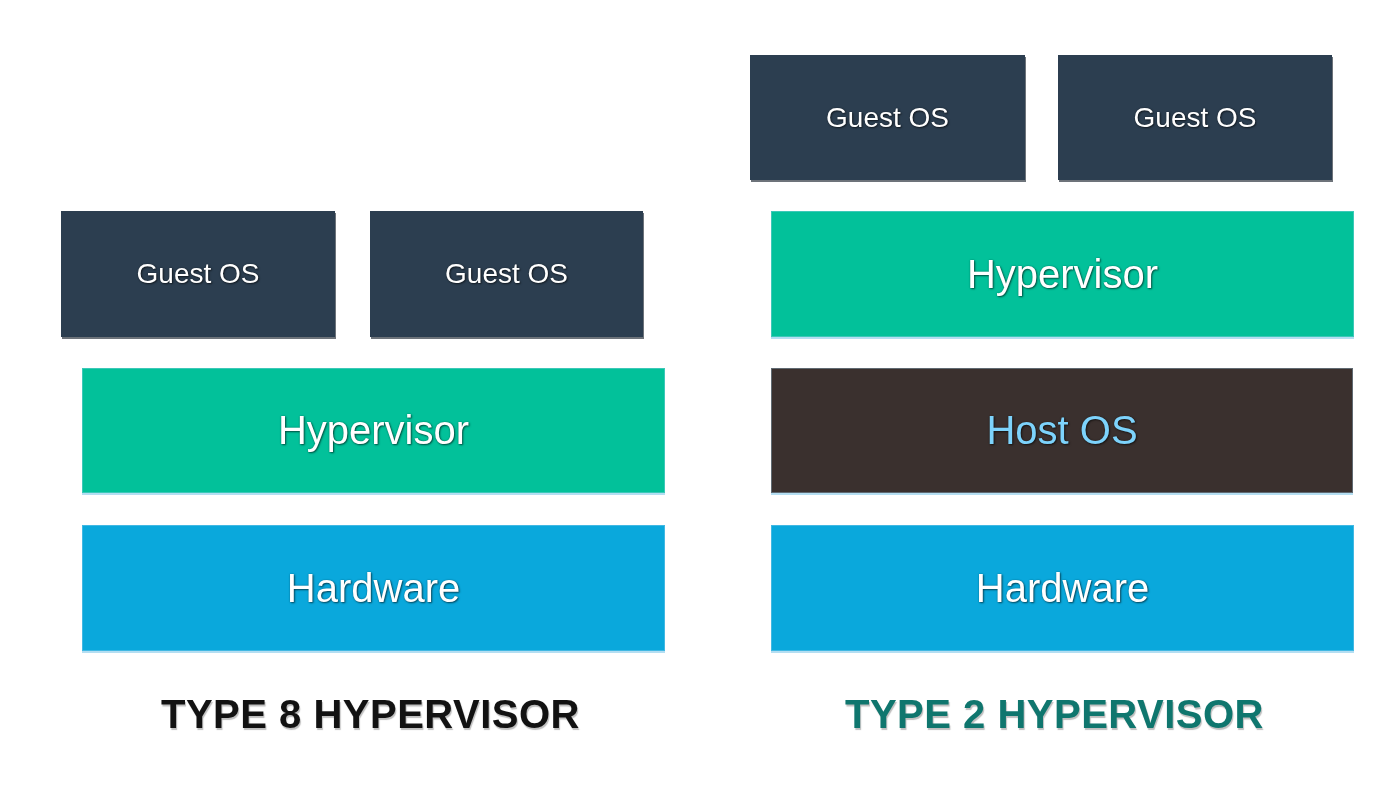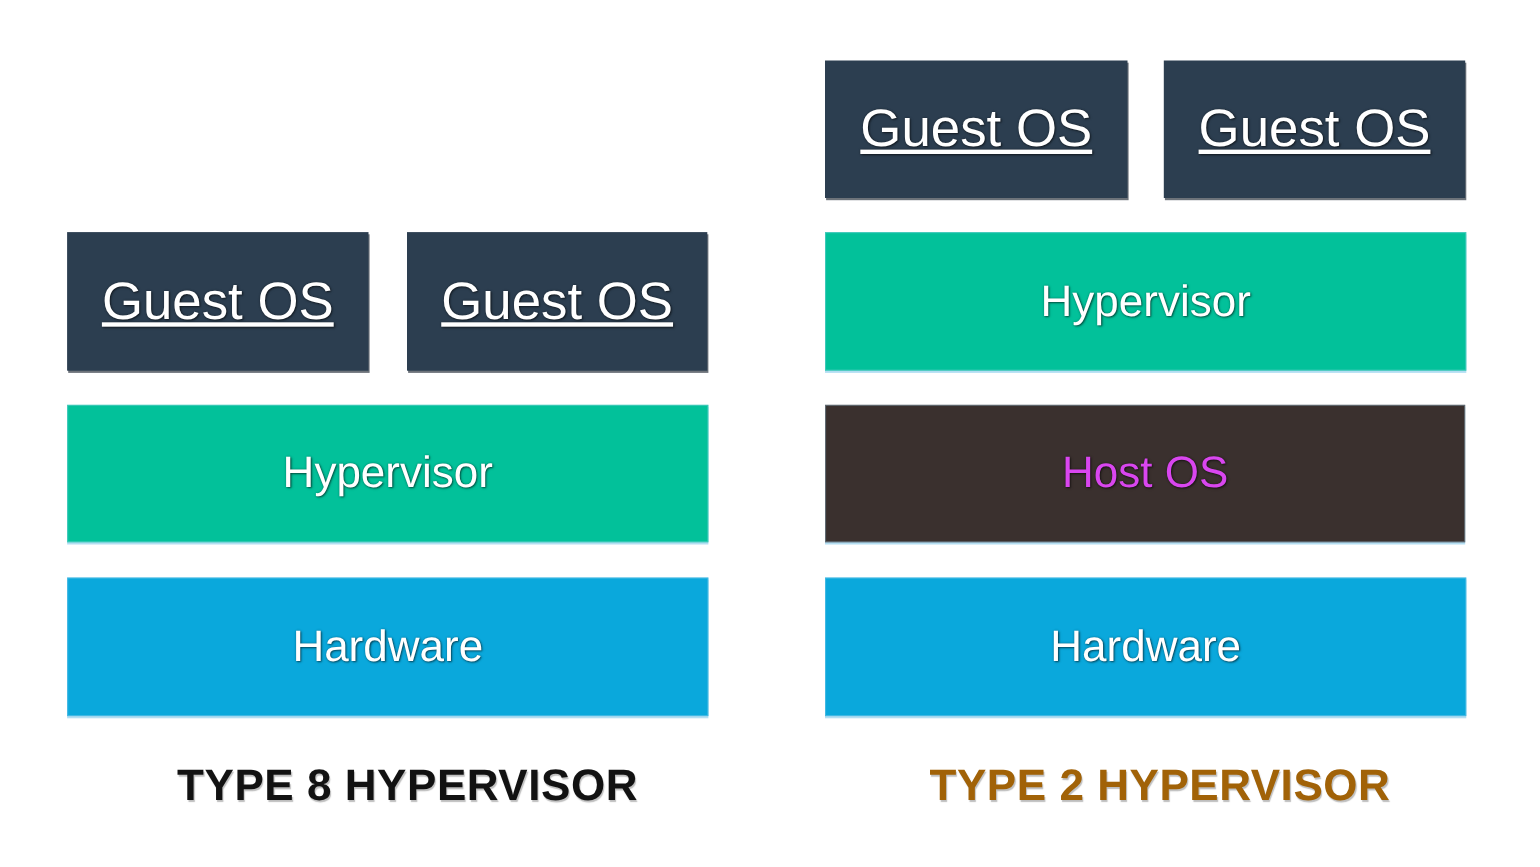--- a/index.html
+++ b/index.html
@@ -25,30 +25,30 @@
   }
 
   .shape-label {
     color: inherit;
     text-shadow: 1px 1px 2px rgba(0,0,0,0.55), 0 0 2px rgba(0,0,0,0.3);
     white-space: nowrap;
   }
 
   
   .guest {
-    font-size: 48px;
+    font-size: 28px;
     box-shadow: 1px 2px 0 rgba(12, 22, 34, 0.6);
-    text-decoration: underline;
   }
 
   
   .bar {
     font-size: 40px;
     box-shadow: 0 2px 0 rgba(140, 205, 235, 0.65);
     border: 1px solid rgba(170, 215, 240, 0.35);
+    margin-left: 21px;
   }
 
   .caption {
     position: absolute;
     text-align: center;
     font-size: 40px;
     font-weight: bold;
     letter-spacing: 0.5px;
     white-space: nowrap;
     text-shadow: 1px 2px 1px rgba(110,110,110,0.45);
@@ -102,24 +102,24 @@
     </div>
 
     <div class="shape guest t2-g2" style="background: rgb(44, 62, 80); color: rgb(255, 255, 255);">
       <span class="shape-label">Guest OS</span>
     </div>
 
     <div class="shape bar t2-hyp" style="background: rgb(2, 193, 154); color: rgb(255, 255, 255);">
       <span class="shape-label">Hypervisor</span>
     </div>
 
-    <div class="shape bar t2-host" style="background: rgb(58, 48, 46); color: #d946ef; text-align: center;">
+    <div class="shape bar t2-host" style="background: rgb(58, 48, 46); color: #7dd3fc; text-align: center;">
       <span class="shape-label">Host OS</span>
     </div>
 
     <div class="shape bar t2-hw" style="background: rgb(10, 168, 220); color: rgb(255, 255, 255);">
       <span class="shape-label">Hardware</span>
     </div>
 
-    <h2 class="caption t2-caption" style="color: #a16207;">TYPE 2 HYPERVISOR</h2>
+    <h2 class="caption t2-caption" style="color: #0f766e;">TYPE 2 HYPERVISOR</h2>
   </section>
 
 </div>
 
 </body></html>

